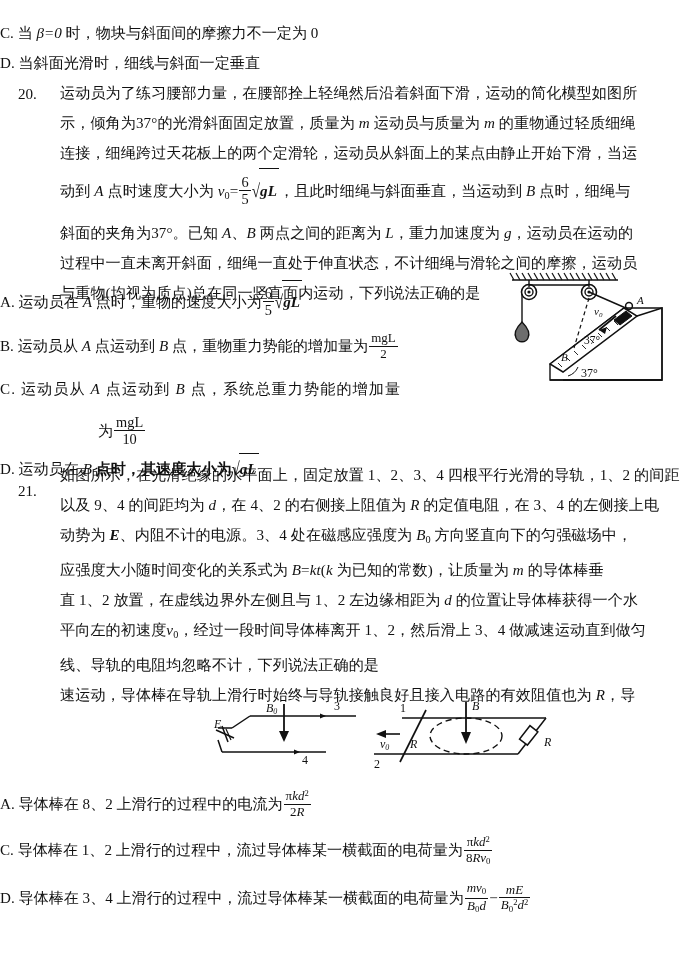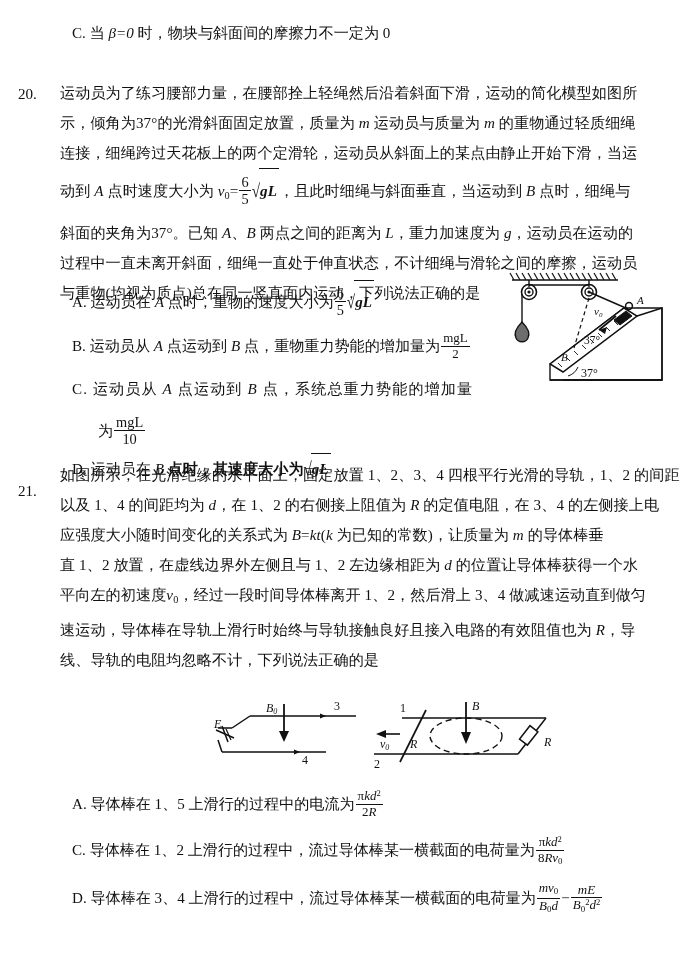--- a/index.html
+++ b/index.html
@@ -33,21 +33,21 @@
     font-size: 15.1px;
     line-height: 30px;
     white-space: nowrap;
   }
   .qnum {
     position: absolute;
     font-size: 15.1px;
     line-height: 30px;
   }
   .indent-body { margin-left: 60px; }
-  .indent-opt  { margin-left: 72px; }
+  .indent-opt  { }
   .indent-opt2 { margin-left: 98px; }
 
   i.v, .it { font-style: italic; font-family: "Liberation Serif", serif; }
   .bolder { font-weight: 600; }
   .frac {
     display: inline-block;
     vertical-align: -0.52em;
     text-align: center;
     font-size: 0.86em;
     line-height: 1.12;
@@ -92,20 +92,24 @@
 
 <div class="page">
 
   <div style="position:absolute; left:0; top:18px; width:693px;">
 
     <div class="opt indent-opt">
       <span>C.</span>
       <span>当 </span><i class="it">β=0</i><span> 时，物块与斜面间的摩擦力不一定为 0</span>
     </div>
 
+    <div class="opt indent-opt">
+      <span>D.</span>
+      <span>当斜面光滑时，细线与斜面一定垂直</span>
+    </div>
   </div>
 
   <div class="qnum" style="left:18px; top:79px;">20.</div>
 
   <div style="position:absolute; left:0; top:78px; width:693px;">
 
     <div class="line indent-body">运动员为了练习腰部力量，在腰部拴上轻绳然后沿着斜面下滑，运动的简化模型如图所</div>
 
     <div class="line indent-body">
       <span>示，倾角为37°的光滑斜面固定放置，质量为 </span><i class="it">m</i><span> 运动员与质量为 </span><i class="it">m</i><span> 的重物通过轻质细绳</span>
@@ -236,42 +240,45 @@
     </svg>
   </div>
 
   <div class="qnum" style="left:18px; top:476px;text-align:center;">21.</div>
 
   <div style="position:absolute; left:0; top:460px; width:693px;">
 
     <div class="line indent-body">如图所示，在光滑绝缘的水平面上，固定放置 1、2、3、4 四根平行光滑的导轨，1、2 的间距</div>
 
     <div class="line indent-body">
-      <span>以及 1、4 的间距均为 </span><i class="it">d</i><span>，在 1、2 的右侧接上阻值为 </span><i class="it">R</i><span> 的定值电阻，在 3、4 的左侧接上电</span>
-    </div>
-
+      <span>以及 9、4 的间距均为 </span><i class="it">d</i><span>，在 4、2 的右侧接上阻值为 </span><i class="it">R</i><span> 的定值电阻，在 3、4 的左侧接上电</span>
+    </div>
+
+    <div class="line indent-body">
+      <span>动势为 </span><i class="it bolder">E</i><span>、内阻不计的电源。3、4 处在磁感应强度为 </span><i class="it">B</i><sub>0</sub><span> 方向竖直向下的匀强磁场中，</span>
+    </div>
 
 
     <div class="line indent-body">
       <span>应强度大小随时间变化的关系式为 </span><i class="it">B</i>=<i class="it">kt</i><span>(</span><i class="it">k</i><span> 为已知的常数)，让质量为 </span><i class="it">m</i><span> 的导体棒垂</span>
     </div>
 
     <div class="line indent-body">
       <span>直 1、2 放置，在虚线边界外左侧且与 1、2 左边缘相距为 </span><i class="it">d</i><span> 的位置让导体棒获得一个水</span>
     </div>
 
     <div class="line indent-body">
       <span>平向左的初速度</span><i class="it">v</i><sub>0</sub><span>，经过一段时间导体棒离开 1、2，然后滑上 3、4 做减速运动直到做匀</span>
     </div>
 
+    <div class="line indent-body">线、导轨的电阻均忽略不计，下列说法正确的是</div>
+
     <div class="line indent-body">
       <span>速运动，导体棒在导轨上滑行时始终与导轨接触良好且接入电路的有效阻值也为 </span><i class="it">R</i><span>，导</span>
     </div>
-
-    <div class="line indent-body">线、导轨的电阻均忽略不计，下列说法正确的是</div>
   </div>
 
   <div id="fig21">
     <svg width="380" height="80" viewBox="0 0 380 80">
 
       <g>
 
         <line x1="36" y1="20" x2="142" y2="20" stroke="#111" stroke-width="1.6"></line>
 
         <line x1="8" y1="56" x2="112" y2="56" stroke="#111" stroke-width="1.6"></line>
@@ -325,21 +332,21 @@
         <text x="186" y="16" font-family="Liberation Serif, serif" font-size="12" fill="#111">1</text>
         <text x="160" y="72" font-family="Liberation Serif, serif" font-size="12" fill="#111">2</text>
       </g>
     </svg>
   </div>
 
   <div style="position:absolute; left:0; top:782px; width:693px;">
 
     <div class="opt indent-opt" style="line-height:44px;">
       <span>A.</span>
-      <span>导体棒在 1、5 上滑行的过程中的电流为</span><span class="frac"><span class="num"><span class="up">π</span><i>kd</i><sup>2</sup></span><span class="den">2<i>R</i></span></span>
+      <span>导体棒在 8、2 上滑行的过程中的电流为</span><span class="frac"><span class="num"><span class="up">π</span><i>kd</i><sup>2</sup></span><span class="den">2<i>R</i></span></span>
     </div>
 
 
     <div class="opt indent-opt" style="line-height:48px;">
       <span>C.</span>
       <span>导体棒在 1、2 上滑行的过程中，流过导体棒某一横截面的电荷量为</span><span class="frac"><span class="num"><span class="up">π</span><i>kd</i><sup>2</sup></span><span class="den">8<i>Rv</i><sub>0</sub></span></span>
     </div>
 
     <div class="opt indent-opt" style="line-height:48px;">
       <span>D.</span>

